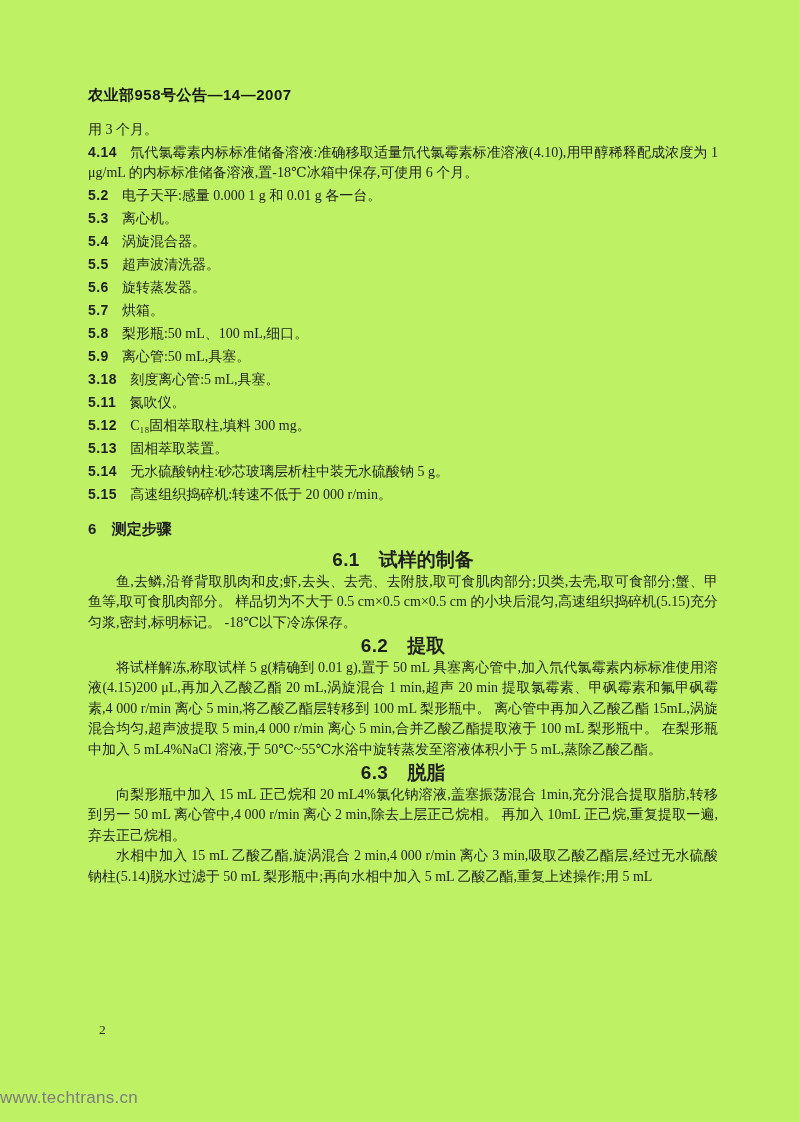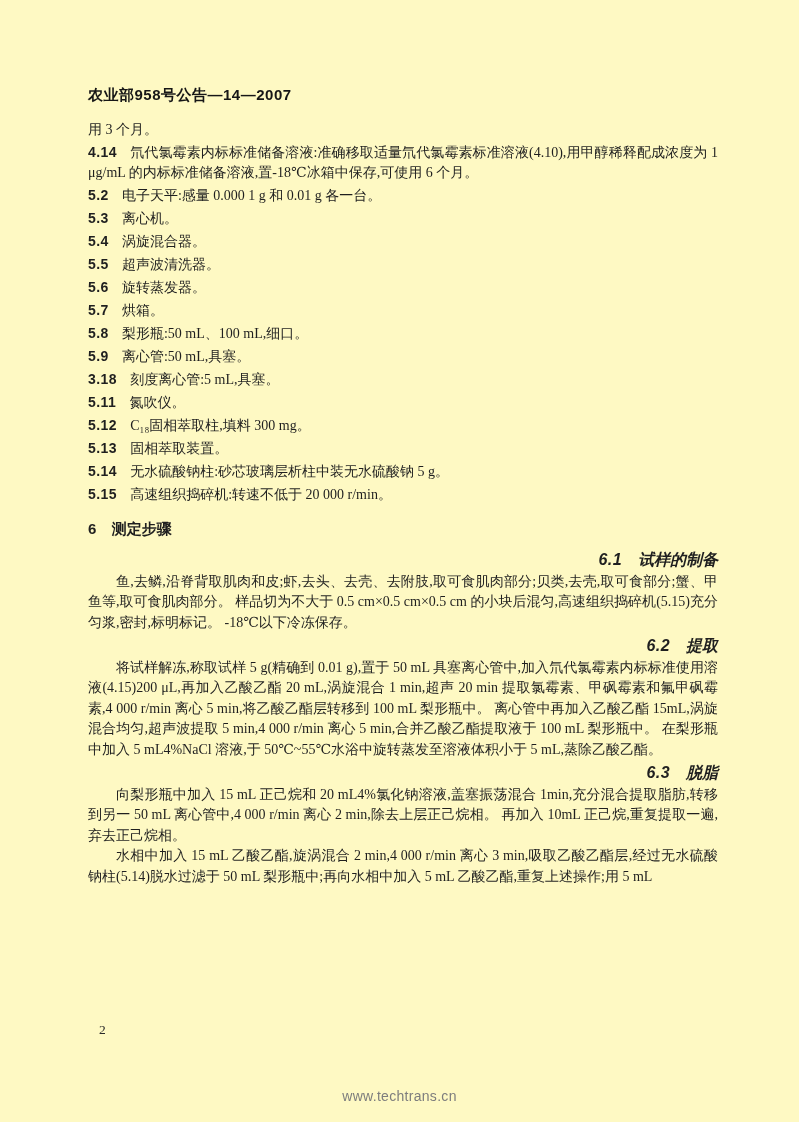--- a/index.html
+++ b/index.html
@@ -7,21 +7,21 @@
   body {
     width: 799px; height: 1122px;
     background: #ffffff;
     font-family: "Liberation Serif", "DejaVu Serif", serif;
     color: #1f1f1f;
     position: relative;
     overflow: hidden;
   }
   .page {
     position: absolute; inset: 0;
-    background: #fef9c3;
+    background: #bef264;
   }
   .doc-header {
     position: absolute;
     left: 88px; top: 86px;
     font-family: "Liberation Sans", "DejaVu Sans", sans-serif;
     font-weight: 700;
     font-size: 15px;
     letter-spacing: 0.5px;
     color: #161616;
     white-space: nowrap;
@@ -40,45 +40,44 @@
   .content .h1 {
     font-family: "Liberation Sans", "DejaVu Sans", sans-serif;
     font-weight: 700;
     font-size: 15px;
     margin: 13px 0 11px;
     text-align: left;
   }
   .content .h2 {
     font-family: "Liberation Sans", "DejaVu Sans", sans-serif;
     font-weight: 700;
-    font-size: 16px;
+    font-size: 19px;
     margin: 3px 0 1px;
-    text-align: right;
-    font-style: italic;
+    text-align: center;
   }
   .content .num {
     font-family: "Liberation Sans", "DejaVu Sans", sans-serif;
     font-weight: 700;
     margin-right: 0.95em;
     letter-spacing: 0.4px;
   }
   .content .h1 .num, .content .h2 .num { margin-right: 1em; }
   .page-number {
     position: absolute;
     left: 99px; top: 1022px;
     font-size: 13.5px;
     color: #2a2a2a;
   }
   .watermark {
     position: absolute;
     left: 0; right: 0;
     top: 1088px;
-    text-align: center;
+    text-align: left;
     font-family: "Liberation Sans", "DejaVu Sans", sans-serif;
-    font-size: 14px;
+    font-size: 17px;
     color: #7d7d7d;
     letter-spacing: 0.3px;
   }
 </style>
 </head>
 <body>
 
 <div class="page">
   <div class="doc-header">农业部958号公告—14—2007</div>
 

